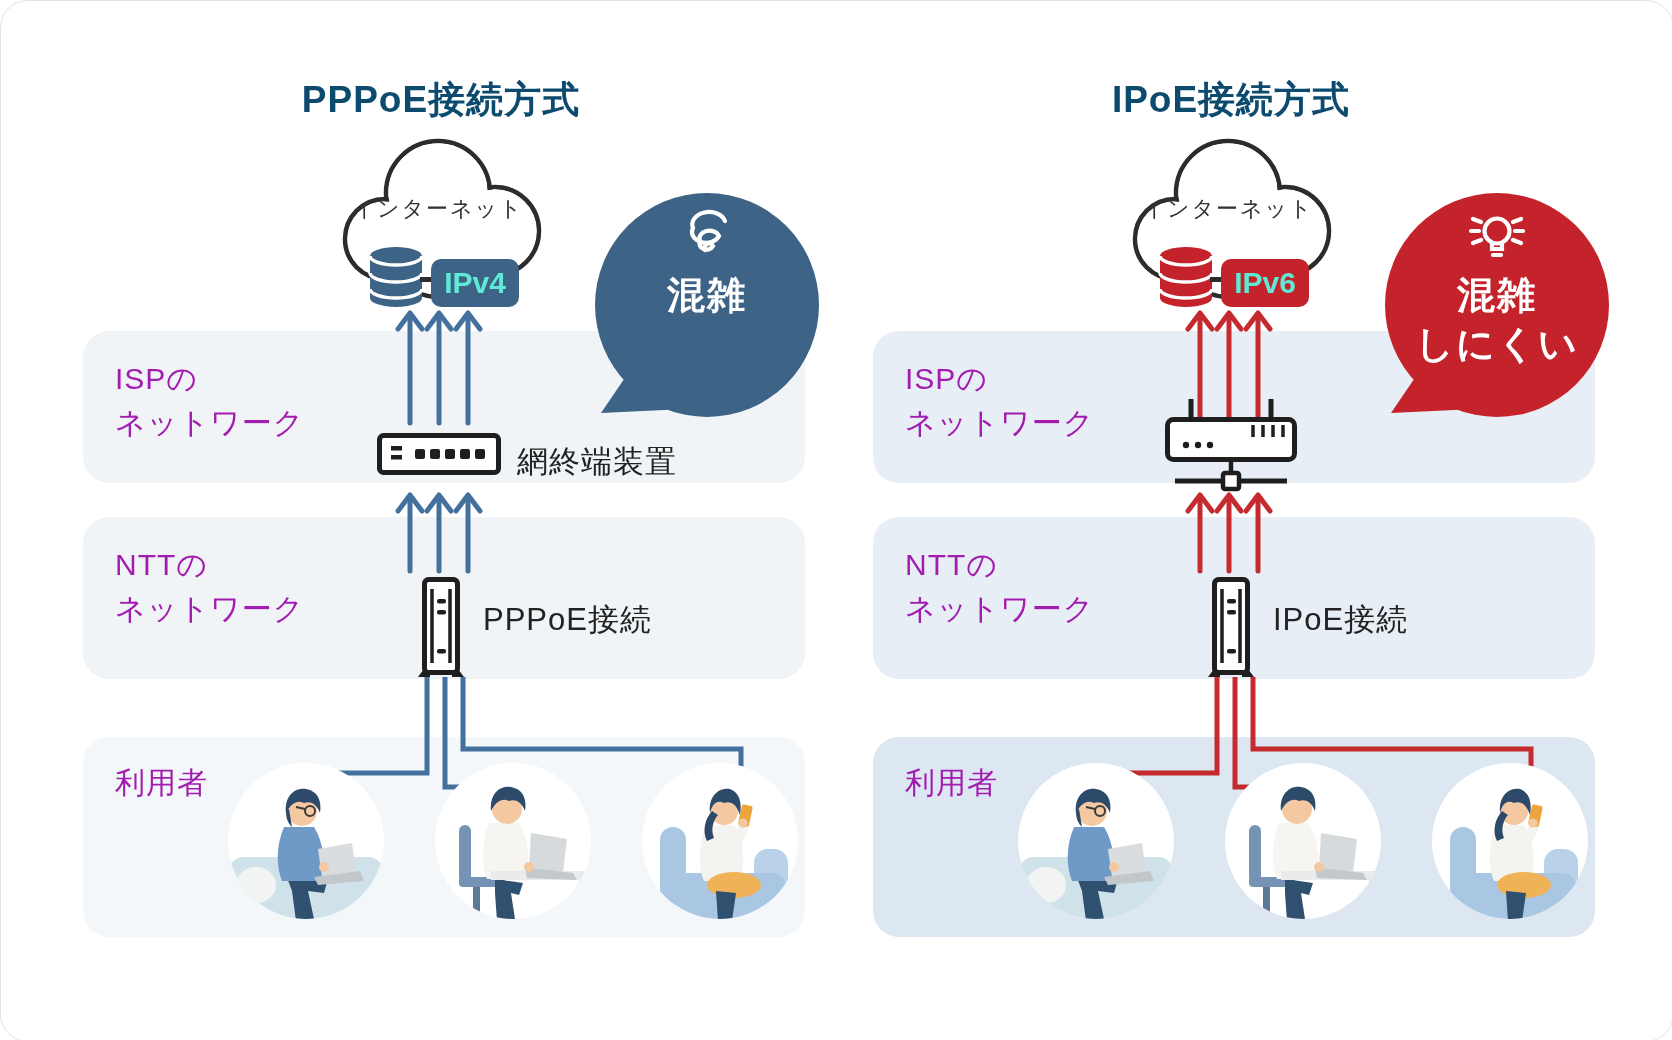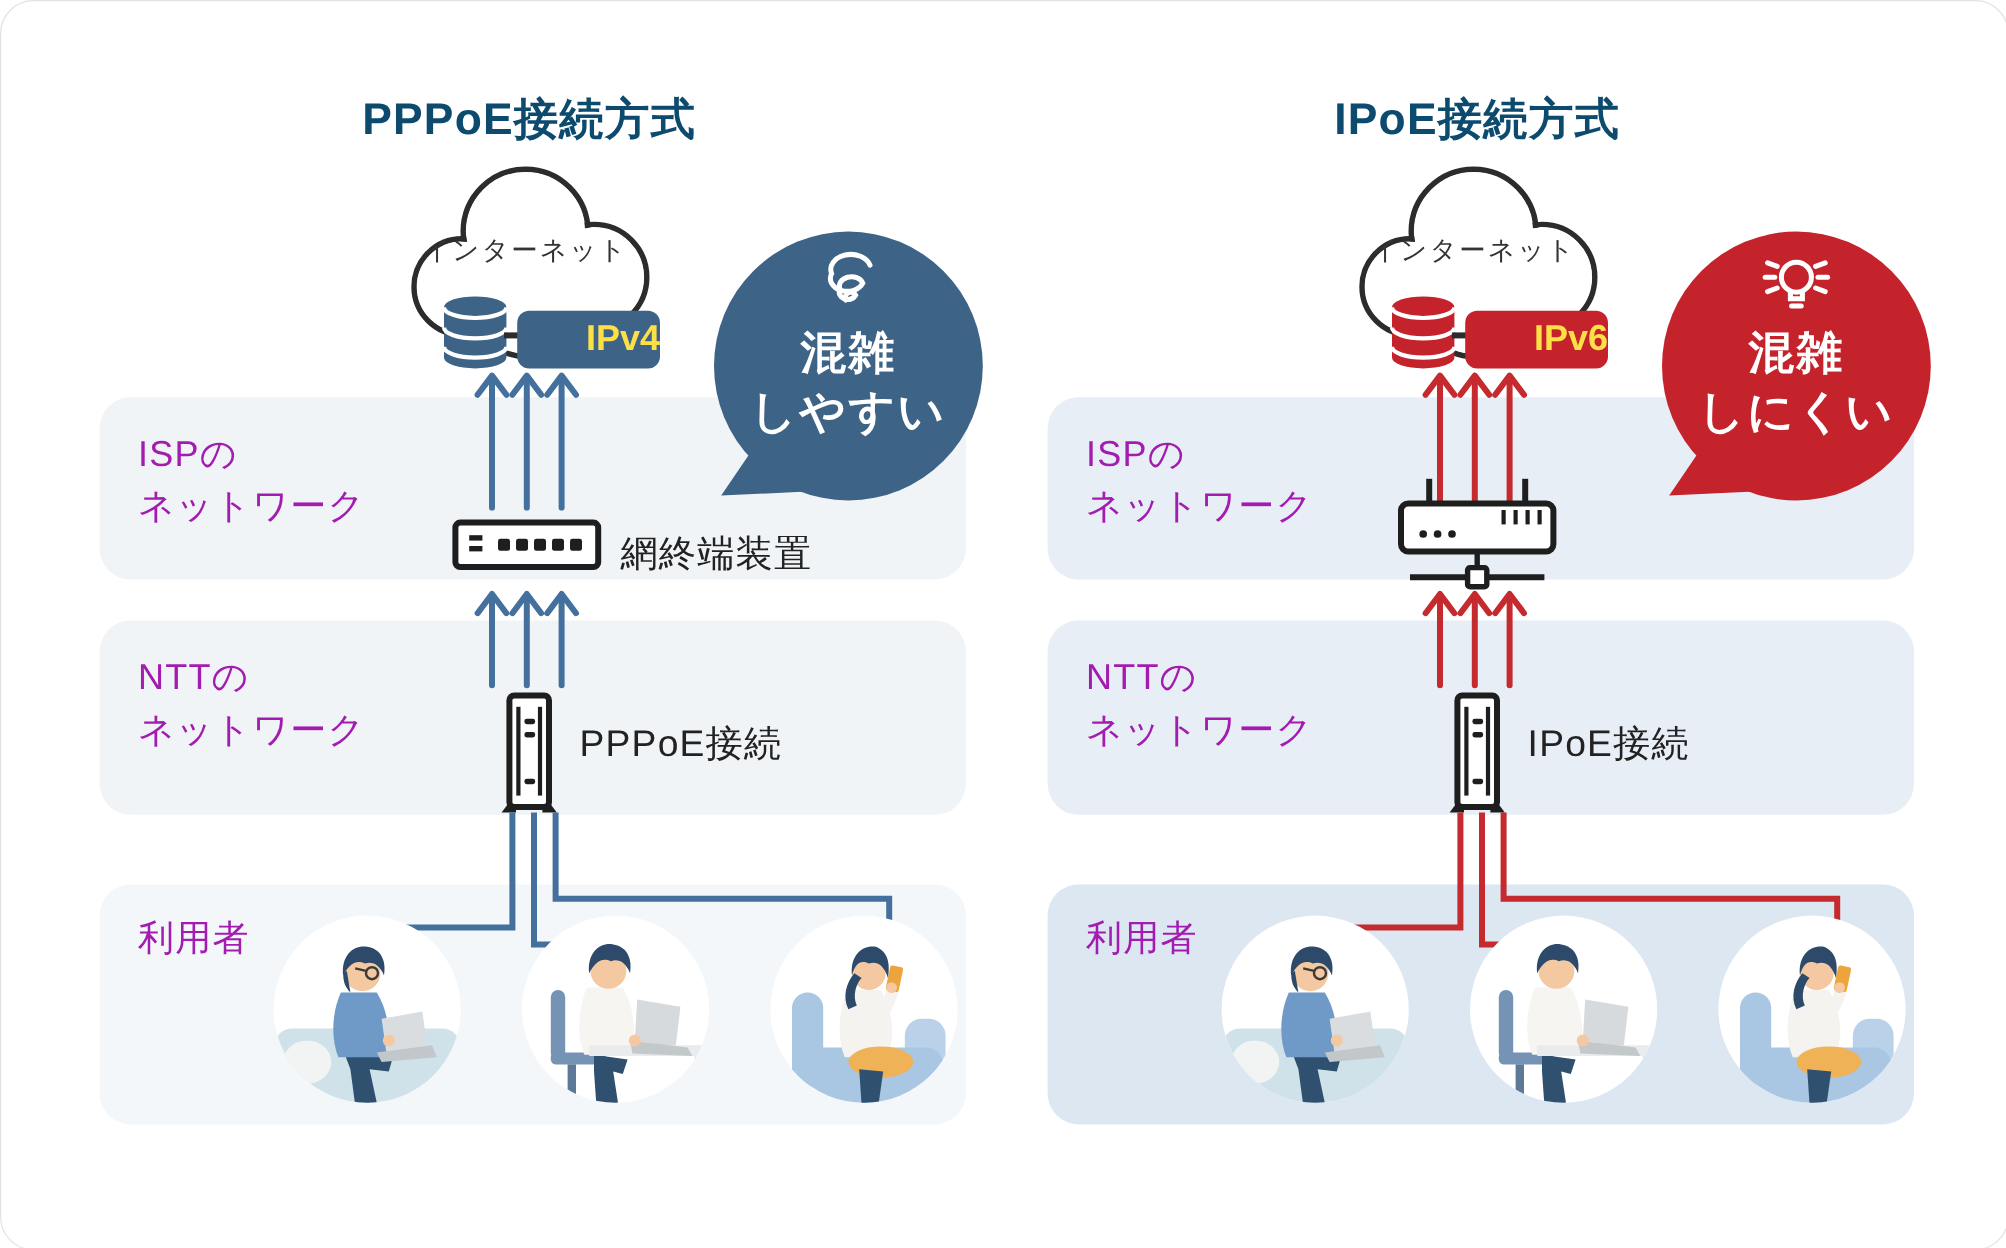--- a/index.html
+++ b/index.html
@@ -8,22 +8,22 @@
     position:relative;width:1672px;height:1040px;background:#ffffff;
     border:1px solid #e2e2e2;border-radius:28px;overflow:hidden;
   }
   .abs{position:absolute;}
   .panel-title{
     width:400px;text-align:center;font-size:37px;font-weight:bold;color:#0c4a6e;
     letter-spacing:1px;
   }
   .cloud-label{width:230px;text-align:center;font-size:22px;color:#333;letter-spacing:2px;}
   .badge{
-    width:119px;height:48px;border-radius:10px;color:#fde047;font-size:30px;font-weight:bold;
-    text-align:right;line-height:48px;
+    width:88px;height:48px;border-radius:10px;color:#5eead4;font-size:30px;font-weight:bold;
+    text-align:center;line-height:48px;
   }
   .badge.blue{background:#3d6386;}
   .badge.red{background:#c5232b;}
   .bubble-text{width:240px;text-align:center;color:#fff;font-size:38px;font-weight:bold;line-height:49px;letter-spacing:2px;}
   .band{border-radius:26px;}
   .band.l-gray{background:#f1f4f7;}
   .band.l-gray-light{background:#f4f7fa;}
   .band.r-blue{background:#e8eef5;}
   .band.r-blue-deep{background:#dce7f1;}
   .band-label{font-size:30px;color:#a21caf;line-height:44px;letter-spacing:1px;}
@@ -272,21 +272,20 @@
         </g>
       <use href="#bulb" x="1468" y="208"></use>
     </g>
   </svg>
 
   <div class="abs panel-title" style="left:240px;top:74px;">PPPoE接続方式</div>
   <div class="abs cloud-label" style="left:322px;top:193px;">インターネット</div>
   <div class="abs badge blue" style="left:430px;top:258px;">IPv4</div>
   <div class="abs bubble-text" style="left:586px;top:270px;">
     <span style="display:block;">混雑</span>
-    <span style="display:block;">しやすい</span>
   </div>
   <div class="abs band-label" style="left:114px;top:356px;">
     <span>ISPの</span>
     <span>ネットワーク</span>
   </div>
   <div class="abs device-label" style="left:516px;top:440px;">網終端装置</div>
   <div class="abs band-label" style="left:114px;top:542px;">
     <span>NTTの</span>
     <span>ネットワーク</span>
   </div>

